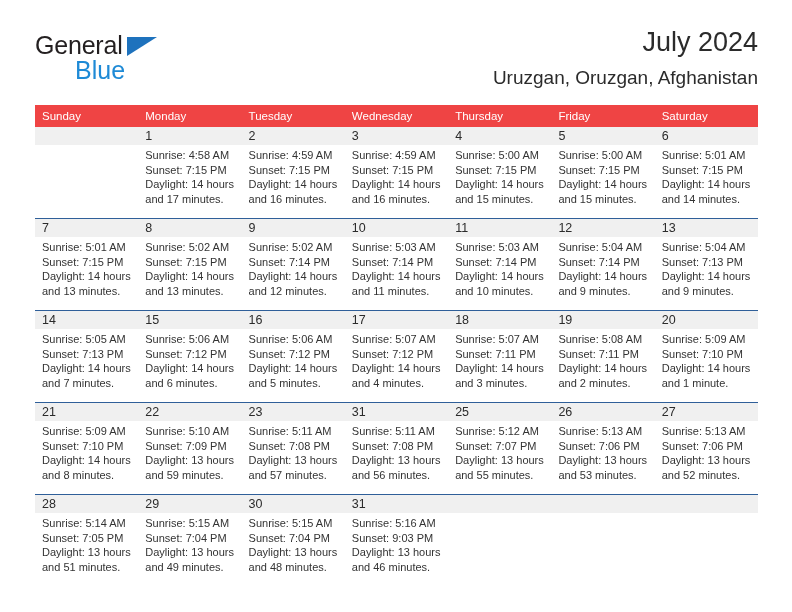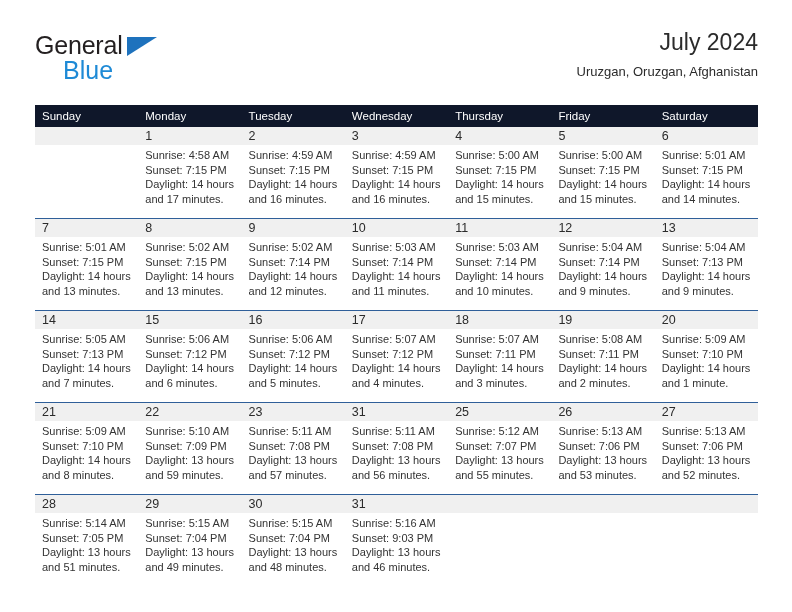--- a/index.html
+++ b/index.html
@@ -48,53 +48,53 @@
     width: 0;
     height: 0;
     border-left: 30px solid #1e72bd;
     border-bottom: 19px solid transparent;
   }
   .logo-line2 {
     display: block;
     font-size: 25px;
     line-height: 26px;
     color: #1e8ad6;
-    margin-left: 28px;
+    margin-left: 40px;
     margin-top: -2px;
   }
   .title-block {
     position: absolute;
     right: 0;
     top: 0;
     text-align: right;
   }
   .cal-title {
-    font-size: 23px;
+    font-size: 27px;
     line-height: 33px;
     color: #2b2b2b;
     font-weight: normal;
   }
   .cal-subtitle {
-    font-size: 13px;
+    font-size: 19px;
     line-height: 20px;
     color: #2b2b2b;
-    margin-top: 3px;
+    margin-top: 9px;
   }
 
   
   .calendar {
     position: absolute;
     left: 35px;
     top: 105px;
     width: 723px;
     border-collapse: collapse;
     table-layout: fixed;
   }
   .calendar th {
-    background: #0f172a;
+    background: #ef4444;
     color: #ffffff;
     font-size: 11.5px;
     font-weight: normal;
     text-align: left;
     padding: 5px 0 5px 7px;
     height: 20px;
     border: none;
   }
   .daynum-row td {
     background: #f0f0f0;

